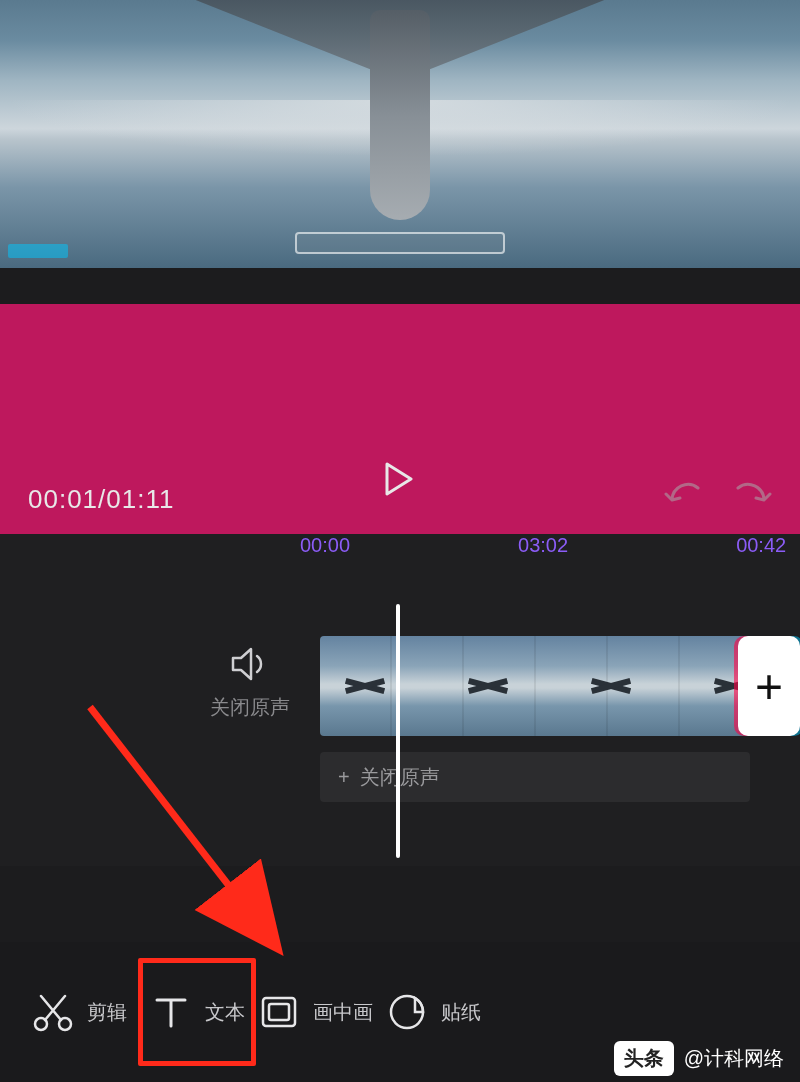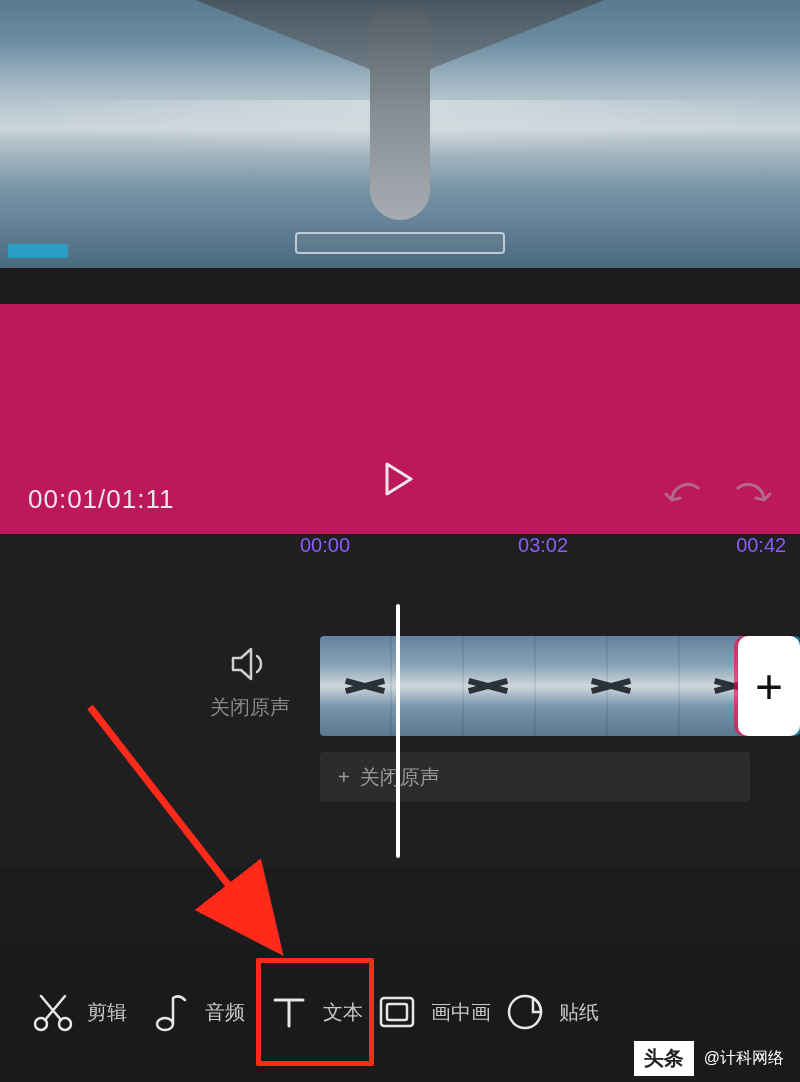--- a/index.html
+++ b/index.html
@@ -253,24 +253,24 @@
     display: flex; align-items: center;
     gap: 10px;
     z-index: 30;
   }
   .wm-badge {
     background: #fff;
     color: #222;
     font-size: 20px;
     font-weight: 600;
     padding: 4px 10px;
-    border-radius: 0;
+    border-radius: 6px;
   }
   .wm-text {
-    font-size: 16px;
+    font-size: 20px;
     color: #fff;
   }
 </style>
 </head>
 <body>
 
 <div class="preview">
   <div class="coast"></div>
   <div class="plane">
     <div class="wing"></div>
@@ -350,29 +350,20 @@
     <div class="ico">
       <svg width="44" height="44" viewBox="0 0 44 44">
         <circle cx="10" cy="34" r="6" fill="none" stroke="#e6e6e8" stroke-width="2.5"></circle>
         <circle cx="34" cy="34" r="6" fill="none" stroke="#e6e6e8" stroke-width="2.5"></circle>
         <path d="M14 30 L34 6 M30 30 L10 6" stroke="#e6e6e8" stroke-width="2.5" stroke-linecap="round"></path>
       </svg>
     </div>
     <div class="lbl">剪辑</div>
   </div>
 
-  <div class="tool">
-    <div class="ico">
-      <svg width="44" height="44" viewBox="0 0 44 44">
-        <ellipse cx="16" cy="34" rx="8" ry="6" fill="none" stroke="#e6e6e8" stroke-width="2.5"></ellipse>
-        <path d="M24 34 L24 8 Q30 4 36 10" fill="none" stroke="#e6e6e8" stroke-width="2.5" stroke-linecap="round"></path>
-      </svg>
-    </div>
-    <div class="lbl">音频</div>
-  </div>
 
   <div class="tool highlight">
     <div class="ico">
       <svg width="44" height="44" viewBox="0 0 44 44">
         <path d="M8 10 L36 10 M22 10 L22 36" stroke="#e6e6e8" stroke-width="3" stroke-linecap="round"></path>
       </svg>
     </div>
     <div class="lbl">文本</div>
   </div>
 

